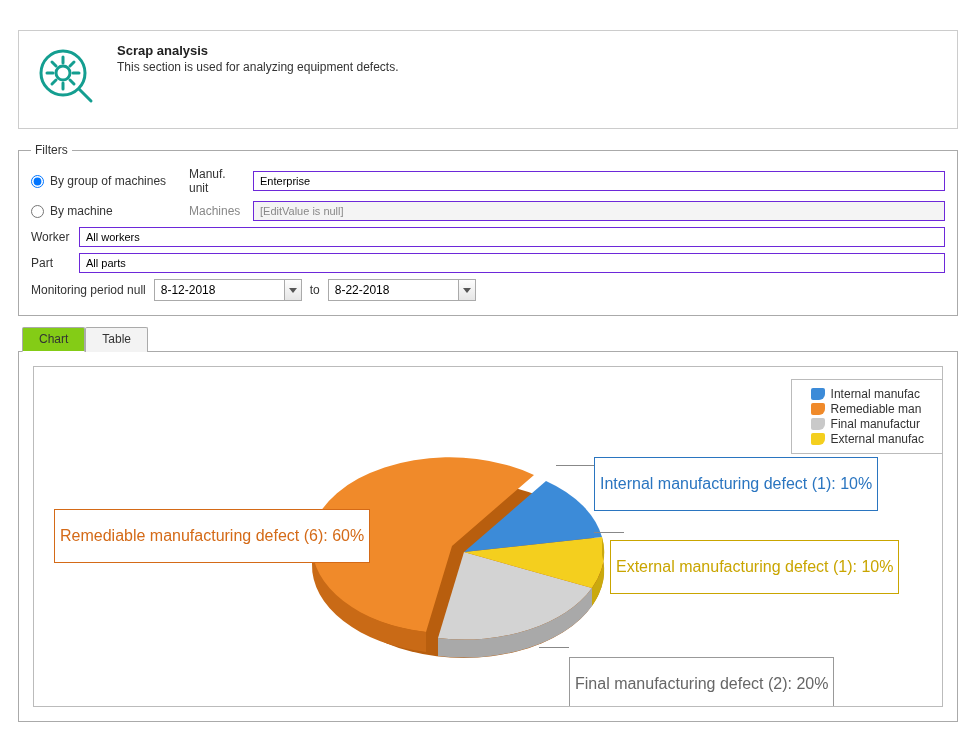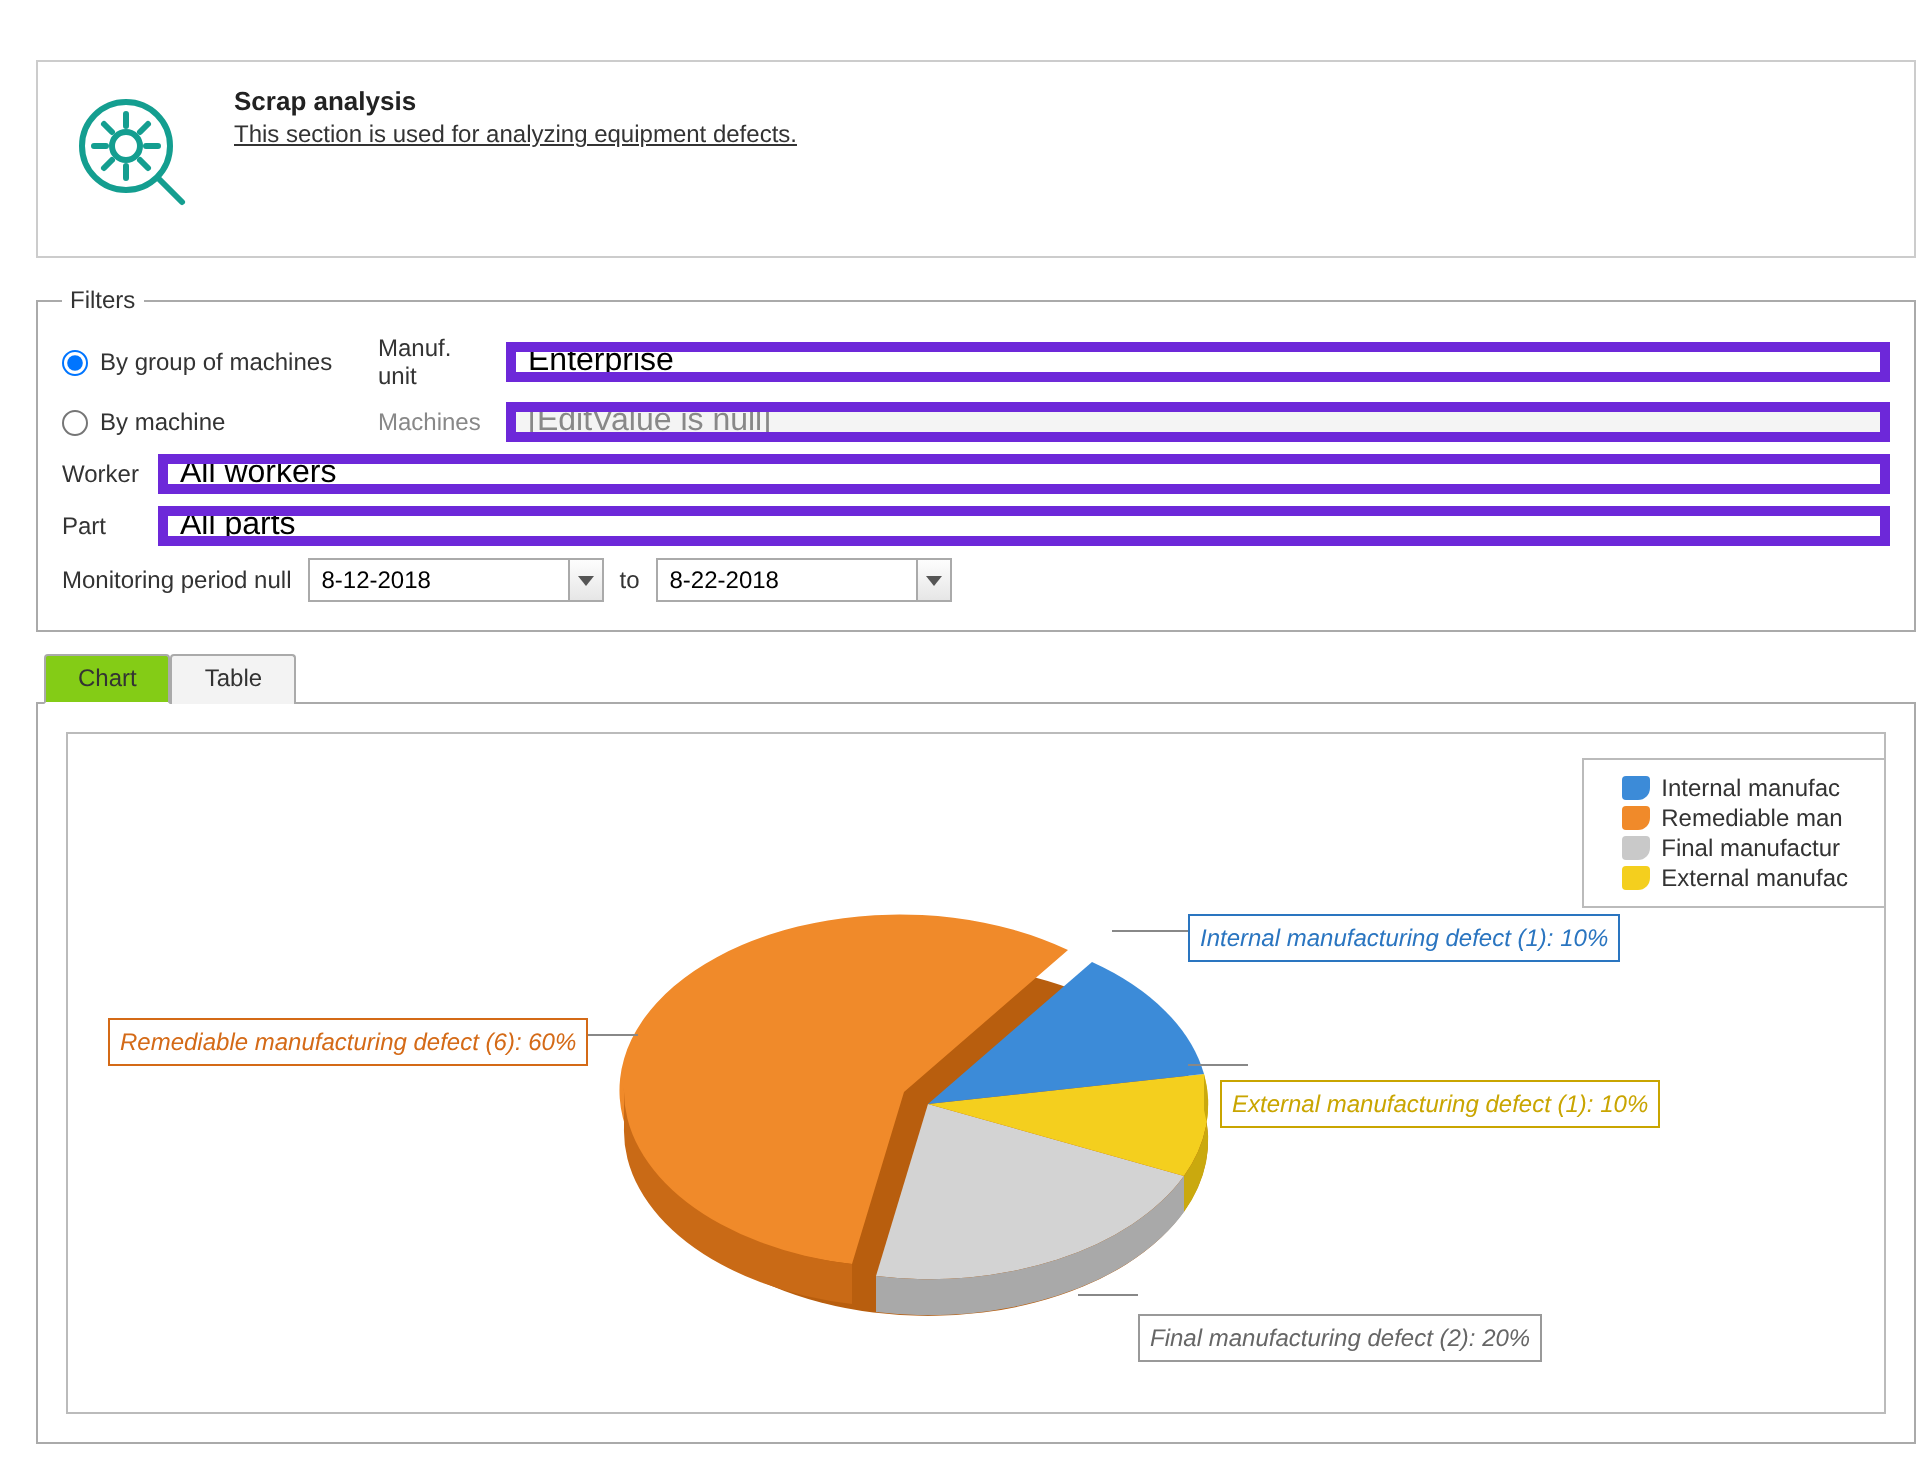--- a/index.html
+++ b/index.html
@@ -22,21 +22,21 @@
   .header-box {
     border: 1px solid #ccc;
     padding: 12px 14px 16px 14px;
     margin: 20px 0 14px 8px;
     display: flex;
     gap: 18px;
     align-items: flex-start;
   }
   .header-icon { flex: 0 0 auto; }
   .header-text .title { font-weight: bold; font-size: 13px; color: #222; margin-bottom: 2px; }
-  .header-text .desc  { color: #333; text-decoration: underline; }
+  .header-text .desc  { color: #333; }
 
   
   fieldset.filters {
     border: 1px solid #aaa;
     margin: 0 0 10px 8px;
     padding: 10px 12px 14px 12px;
   }
   fieldset.filters > legend {
     padding: 0 4px;
     font-size: 12px;
@@ -45,27 +45,27 @@
   .f-row {
     display: flex;
     align-items: center;
     gap: 8px;
     margin-bottom: 6px;
   }
   .col-radio { width: 150px; display: flex; align-items: center; gap: 6px; }
   .col-label1 { width: 56px; }
   .col-label1b { width: 56px; color: #888; }
   .inp {
-    border: 5px solid #6d28d9;
+    border: 1px solid #6d28d9;
     background: #fff;
     height: 20px;
     line-height: 18px;
     padding: 0 6px;
     font-family: inherit;
-    font-size: 16px;
+    font-size: 11px;
   }
   .inp.disabled { color: #888; background: #f4f4f4; }
   .inp.grow { flex: 1 1 auto; }
   .worker-label { width: 40px; }
   .part-label   { width: 40px; }
 
   .monrow { display:flex; align-items:center; gap:8px; }
   .date-wrap { display:flex; }
   .date-inp {
     border: 1px solid #aaa; border-right: none;
@@ -132,26 +132,25 @@
   .swatch { width:14px; height:12px; border-radius: 2px 2px 6px 2px; }
 
   
   .pie-wrap {
     position:absolute;
     left: 60px; top: 20px;
     width: 760px; height: 320px;
   }
   .pie-label {
     position:absolute;
-    font-size: 12px;
+    font-size: 16px;
     border: 1px solid;
     background: #fff;
-    padding: 4px 5px;
+    padding: 17px 5px;
     white-space: nowrap;
-    font-style: italic;
   }
   .lbl-blue   { color:#2a75c0; border-color:#2a75c0; }
   .lbl-orange { color:#d46a17; border-color:#d46a17; }
   .lbl-silver { color:#666;    border-color:#999; }
   .lbl-yellow { color:#c9a500; border-color:#c9a500; }
 
   .leader {
     position:absolute;
     background:#888;
   }

